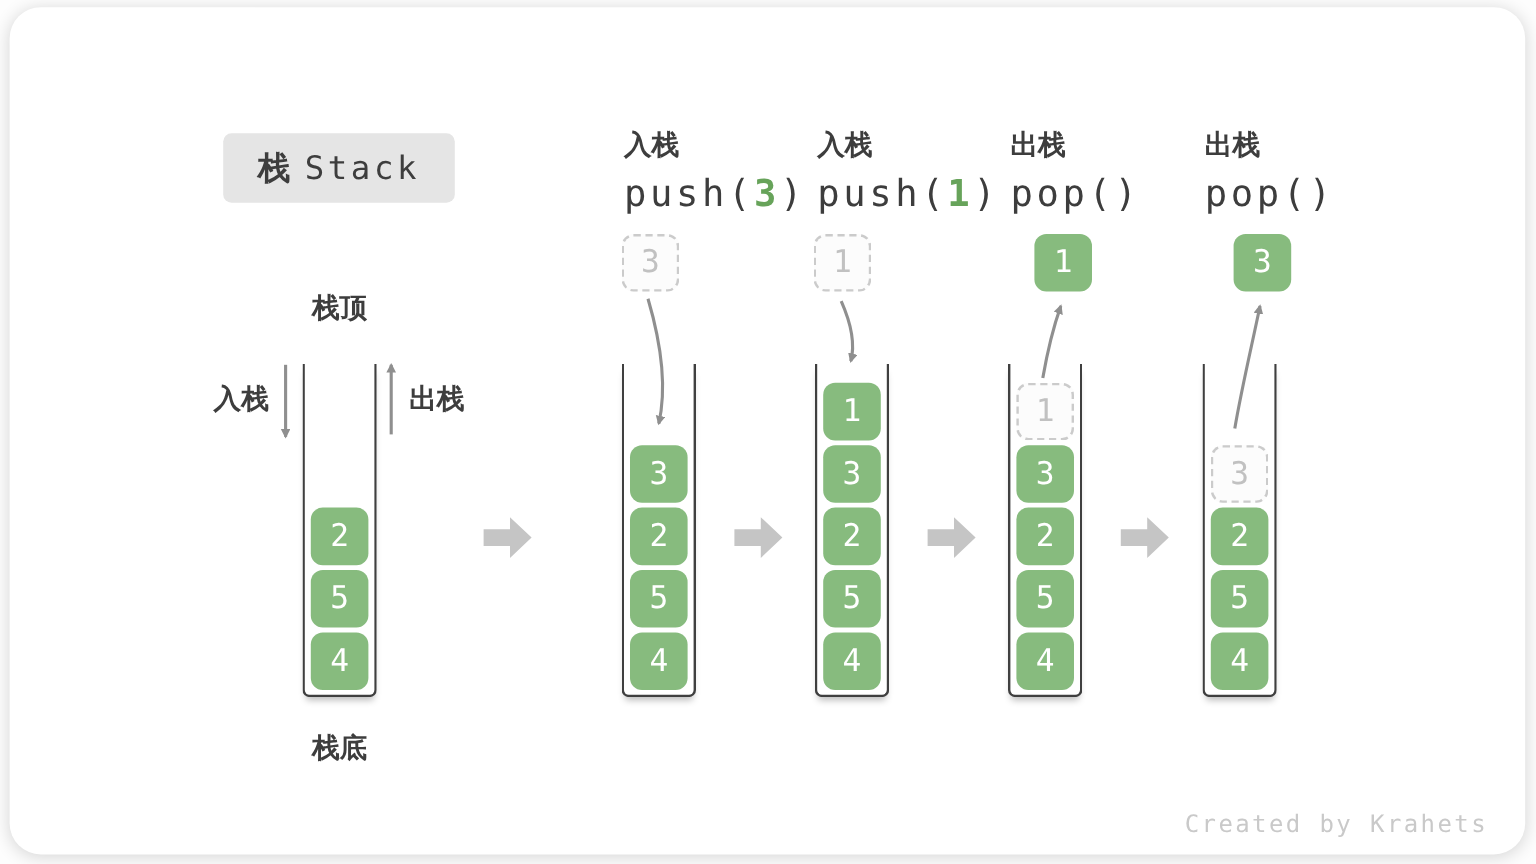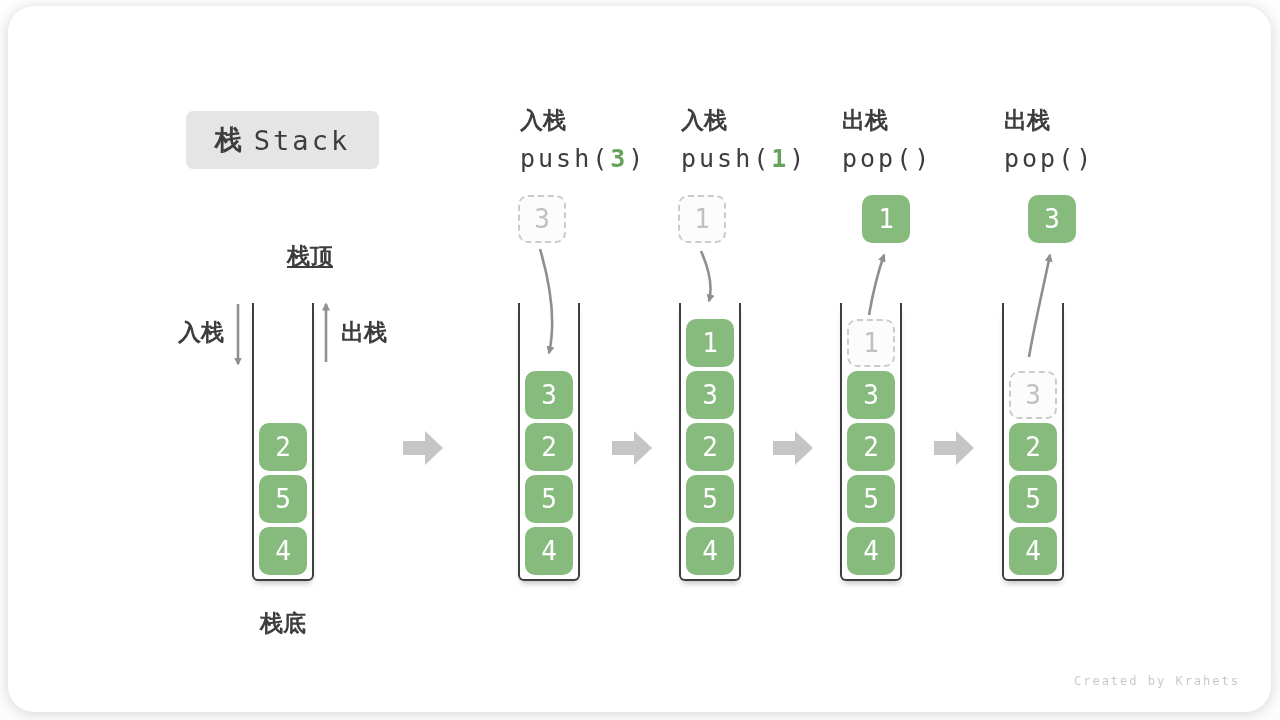--- a/index.html
+++ b/index.html
@@ -9,43 +9,43 @@
     border-radius:26px;box-shadow:0 2px 14px rgba(0,0,0,0.16);}
   .layer{position:absolute;left:0;top:0;width:1280px;height:720px;}
 
   .title-box{position:absolute;left:186px;top:111px;width:193px;height:58px;
     background:var(--title-bg);border-radius:7px;display:flex;align-items:center;justify-content:center;
     color:var(--text);font-size:27px;}
   .title-box .cn{font-weight:700;}
   .title-box .en{font-family:"DejaVu Sans Mono","Liberation Mono",monospace;letter-spacing:3px;margin-left:12px;text-align:center;}
 
   .lbl{position:absolute;font-weight:700;font-size:23px;color:var(--text);}
-  .lbl.top-lbl{left:233px;top:241px;width:100px;text-align:right;text-decoration:underline;}
+  .lbl.top-lbl{left:233px;top:241px;width:100px;text-align:center;}
   .lbl.bottom-lbl{left:233px;top:608px;width:100px;text-align:center;}
   .lbl.push-lbl{left:168px;top:317px;width:56px;text-align:right;}
   .lbl.pop-lbl{left:341px;top:317px;width:60px;text-align:left;}
 
   .stage-header{position:absolute;top:105px;}
   .stage-header .cn{font-size:23px;font-weight:700;color:var(--text);}
   .stage-header .code{margin-top:8px;font-family:"DejaVu Sans Mono","Liberation Mono",monospace;
-    font-size:25px;color:var(--text);letter-spacing:3px;white-space:nowrap;}
+    font-size:31px;color:var(--text);letter-spacing:3px;white-space:nowrap;}
   .stage-header .code .arg{color:var(--green-dark);font-weight:700;}
 
   .container{position:absolute;width:62px;height:278px;box-sizing:border-box;
     border-left:2px solid #3f3f3f;border-right:2px solid #3f3f3f;border-bottom:2px solid #3f3f3f;
     border-radius:0 0 6px 6px;box-shadow:0 5px 6px -3px rgba(0,0,0,0.28);background:#fff;}
 
   .item{position:absolute;width:48px;height:48px;border-radius:10px;background:var(--green);
     color:#ffffff;font-family:"DejaVu Sans Mono","Liberation Mono",monospace;font-size:26px;
     display:flex;align-items:center;justify-content:center;box-sizing:border-box;}
   .item.ghost{background:#fcfcfc;border:2px dashed var(--ghost-border);color:var(--ghost-text);
     box-shadow:none;}
 
   .watermark{position:absolute;right:40px;top:674px;font-family:"DejaVu Sans Mono","Liberation Mono",monospace;
-    font-size:12px;letter-spacing:2px;color:var(--watermark);}
+    font-size:20px;letter-spacing:2px;color:var(--watermark);}
 
   svg{position:absolute;left:0;top:0;pointer-events:none;}
 </style>
 </head>
 <body>
 
 <div class="canvas">
   <div class="card"></div>
 
   <div class="layer">

